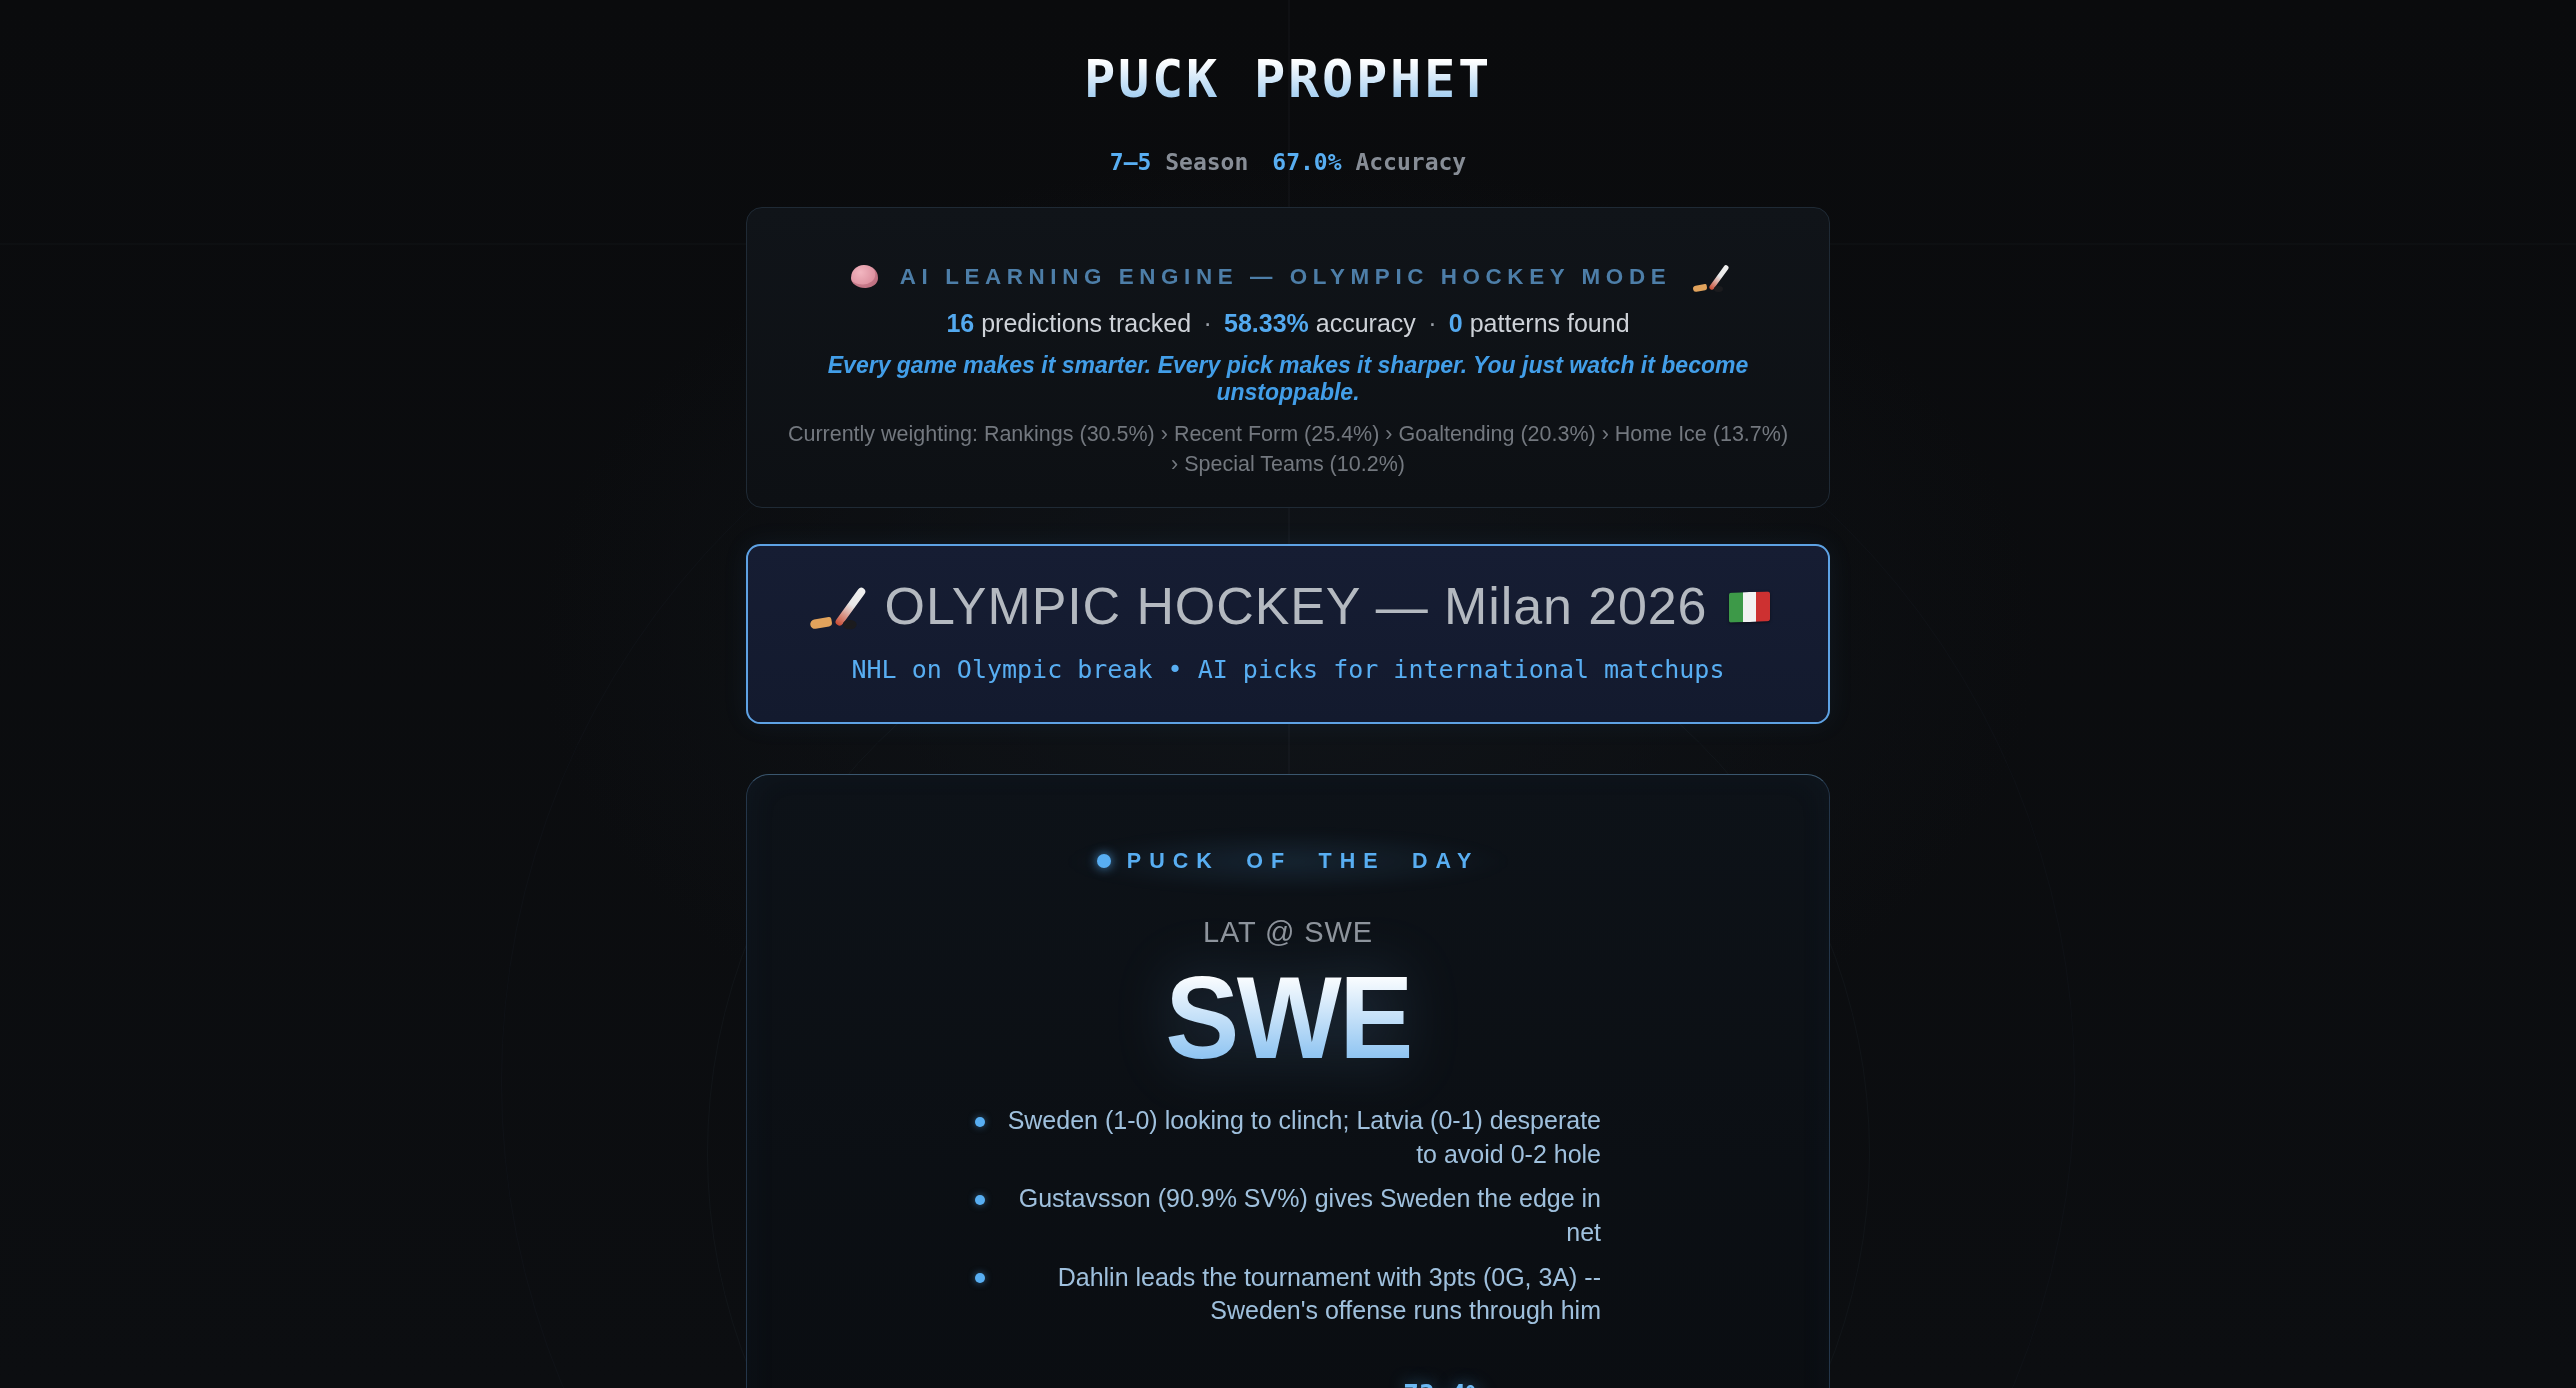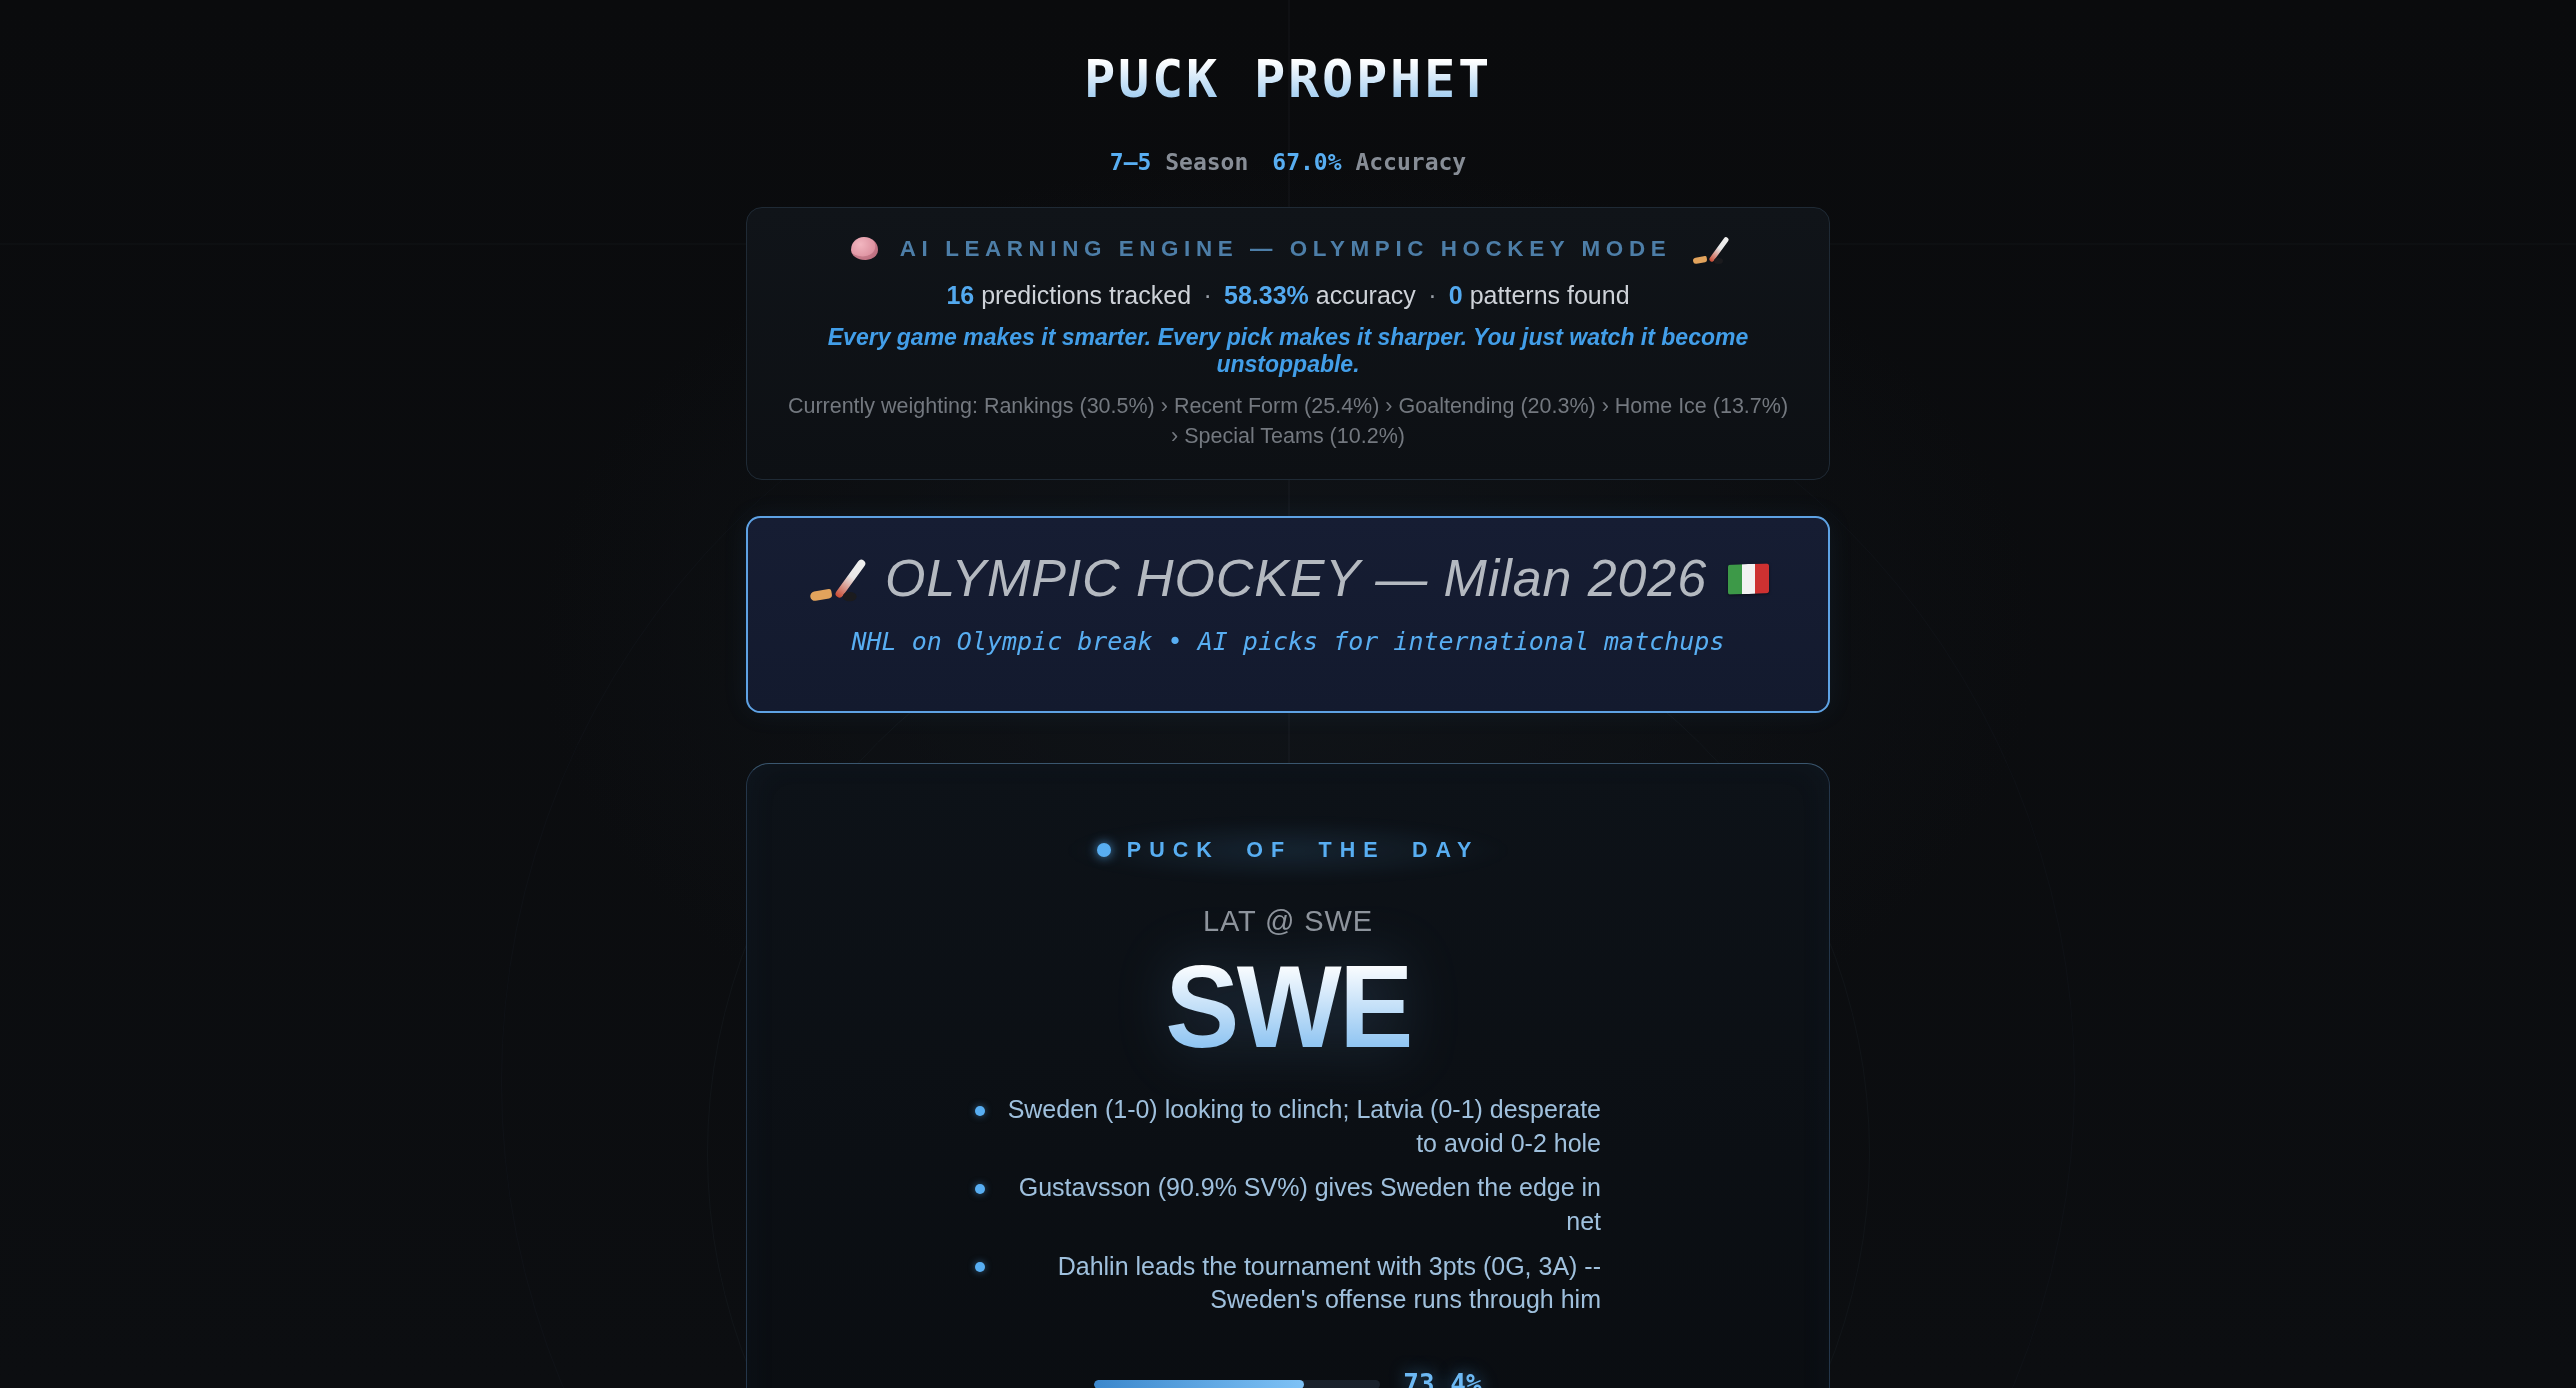--- a/index.html
+++ b/index.html
@@ -43,41 +43,40 @@
 
   
   .engine-card{
     margin-top:32px;
     background:linear-gradient(180deg,#101419 0%, #0d1014 100%);
     border:1.8px solid #1f2a35; border-radius:16px;
     padding:25px 36px 27px; text-align:center;
   }
   .engine-header{
     display:flex; justify-content:center; align-items:center; gap:22px;
-    color:#4d7ea8; font-size:22.4px; font-weight:700; letter-spacing:0.25em;
+    color:#4d7ea8; font-size:22.4px; font-weight:700; letter-spacing:0.25em;margin-top:28px;
   }
   .engine-stats{ margin-top:16px; font-size:25px; color:#ced2d8; }
   .engine-stats .num{ color:#53a9ef; font-weight:700; }
   .engine-stats .sep{ color:#9aa0a8; padding:0 5.4px; }
   .engine-tagline{
     margin-top:14.3px; font-size:23px; font-style:italic; color:#429ee8; font-weight:700;
   }
   .engine-weighting{
     margin-top:14.3px; font-size:21.5px; color:#73787f; line-height:1.38;
     max-width:1029px; margin-left:auto; margin-right:auto;
   }
 
   
   .banner{
     margin-top:36px;
     background:linear-gradient(180deg,#161d33 0%, #131a2e 100%);
     border:2.2px solid #5ea2e4; border-radius:14.3px;
-    padding:32px 18px 55px; text-align:center;
+    padding:32px 18px 38px; text-align:center;
     box-shadow:0 0 27px rgba(80,150,220,0.08);
-    font-style:italic;
   }
   .banner-title{
     display:flex; justify-content:center; align-items:center; gap:21.5px;
     font-size:52px; font-weight:400; color:#b4b9c0; letter-spacing:0.9px; line-height:1.1;
   }
   .banner-subtitle{
     margin-top:19.7px; font-family:"DejaVu Sans Mono", monospace;
     font-size:25px; color:#58aef2;
   }
 

